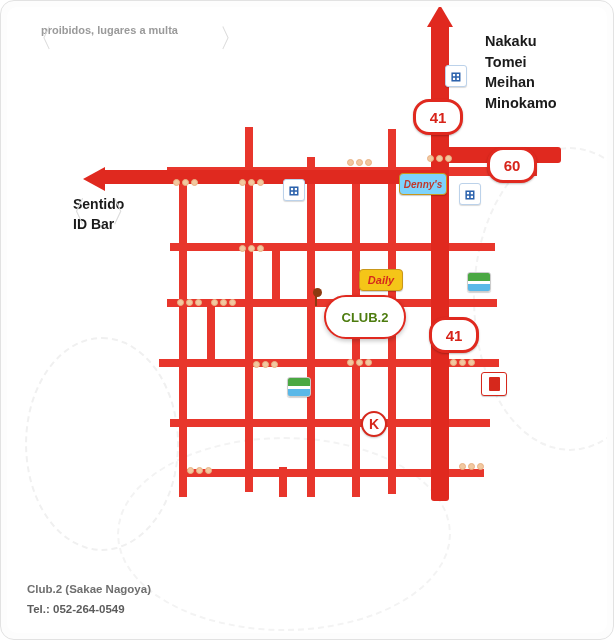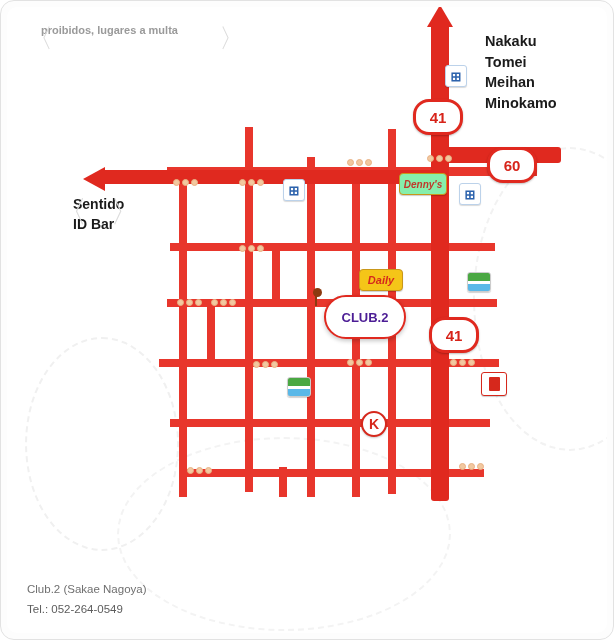--- a/index.html
+++ b/index.html
@@ -153,21 +153,21 @@
     width: 0; height: 0;
   }
 
   
   .poi {
     position: absolute;
     box-sizing: border-box;
   }
   .poi-denny {
     width: 48px; height: 22px;
-    background: #86efac;
+    background: #7dd3fc;
     border: 1.5px solid #c9971a;
     border-radius: 4px;
     color: #c0392b;
     font-size: 10px;
     font-weight: bold;
     font-style: italic;
     display: flex; align-items: center; justify-content: center;
     box-shadow: 0 1px 1px rgba(0,0,0,.2);
   }
   .poi-daily {
@@ -228,21 +228,21 @@
   
   #club-callout {
     position: absolute;
     left: 317px;
     top: 288px;
     width: 78px;
     height: 40px;
     background: #ffffff;
     border: 2.5px solid #e0291f;
     border-radius: 22px;
-    color: #4c1d95;
+    color: #4d7c0f;
     font-size: 13px;
     font-weight: bold;
     display: flex;
     align-items: center;
     justify-content: center;
     box-shadow: 0 2px 4px rgba(0,0,0,.22);
   }
   #club-dot {
     position: absolute;
     left: 306px;
@@ -262,21 +262,21 @@
     border-bottom: 0;
     transform: rotate(0deg);
   }
 
   
   #footer {
     position: absolute;
     left: 20px;
     bottom: 14px;
     font-size: 11.5px;
-    font-weight: normal;
+    font-weight: bold;
     color: #6f6f6f;
     line-height: 1.75;
   }
   #footer .tel { color: #5c5c5c; }
 </style>
 </head>
 <body>
 
 <div id="map-card">
   <div id="map-inner">

